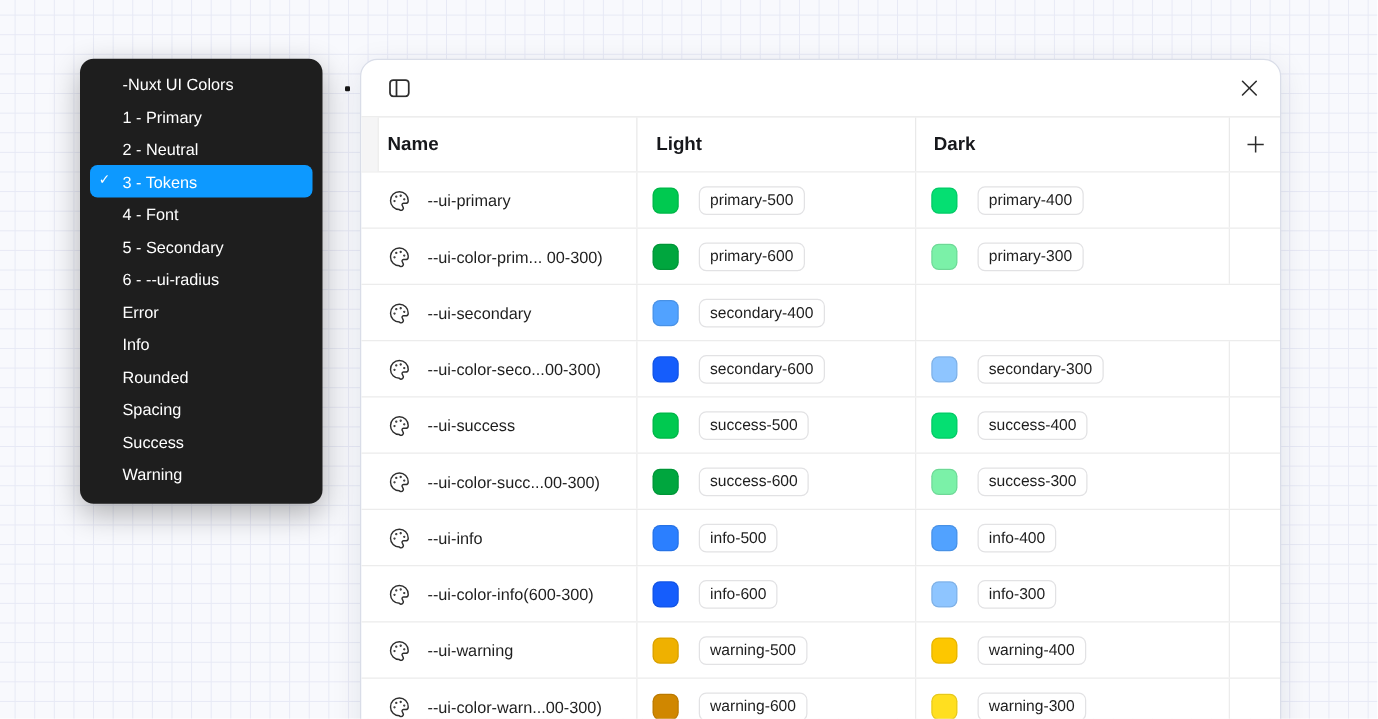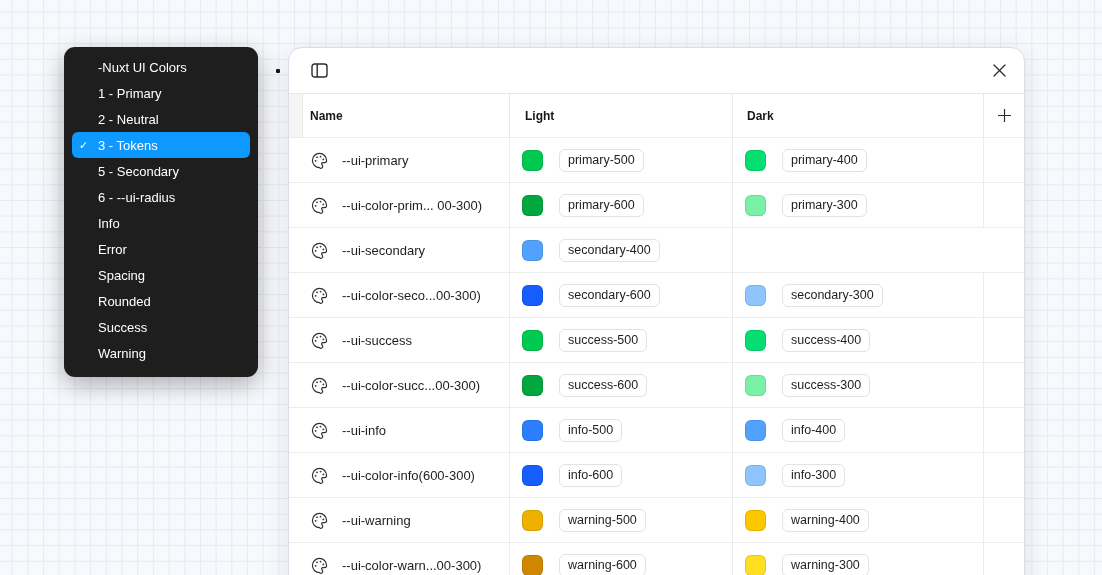--- a/index.html
+++ b/index.html
@@ -36,21 +36,21 @@
 
   .thead {
     display: grid;
     grid-template-columns: 13px 207px 223px 251px 1fr;
     height: 44px;
     border-top: 1px solid #e8e8e8;
   }
   .thead .gutter { background: #f5f5f6; height: 100%; }
   .th {
     display: flex; align-items: center;
-    font-size: 12px; font-weight: bold; color: #17181c;
+    font-size: 15px; font-weight: bold; color: #17181c;
     height: 100%;
   }
   .th.name  { border-left: 1px solid #e9e9e9; padding-left: 7px; }
   .th.light { border-left: 1px solid #e9e9e9; padding-left: 15px; }
   .th.dark  { border-left: 1px solid #e9e9e9; padding-left: 14px; }
   .th.plus  { border-left: 1px solid #e9e9e9; justify-content: center; }
 
   .trow {
     display: grid;
     grid-template-columns: 220px 223px 251px 1fr;
@@ -408,49 +408,53 @@
   <div class="menu-item">
     <span class="check"></span>
     <span>2 - Neutral</span>
   </div>
 
   <div class="menu-item selected">
     <span class="check">✓</span>
     <span>3 - Tokens</span>
   </div>
 
+  <div class="menu-item">
+    <span class="check"></span>
+    <span>4 - Font</span>
+  </div>
 
   <div class="menu-item">
     <span class="check"></span>
     <span>5 - Secondary</span>
   </div>
 
   <div class="menu-item">
     <span class="check"></span>
     <span>6 - --ui-radius</span>
   </div>
 
   <div class="menu-item">
     <span class="check"></span>
+    <span>Error</span>
+  </div>
+
+  <div class="menu-item">
+    <span class="check"></span>
     <span>Info</span>
   </div>
 
   <div class="menu-item">
     <span class="check"></span>
-    <span>Error</span>
+    <span>Rounded</span>
   </div>
 
   <div class="menu-item">
     <span class="check"></span>
     <span>Spacing</span>
-  </div>
-
-  <div class="menu-item">
-    <span class="check"></span>
-    <span>Rounded</span>
   </div>
 
   <div class="menu-item">
     <span class="check"></span>
     <span>Success</span>
   </div>
 
   <div class="menu-item">
     <span class="check"></span>
     <span>Warning</span>

